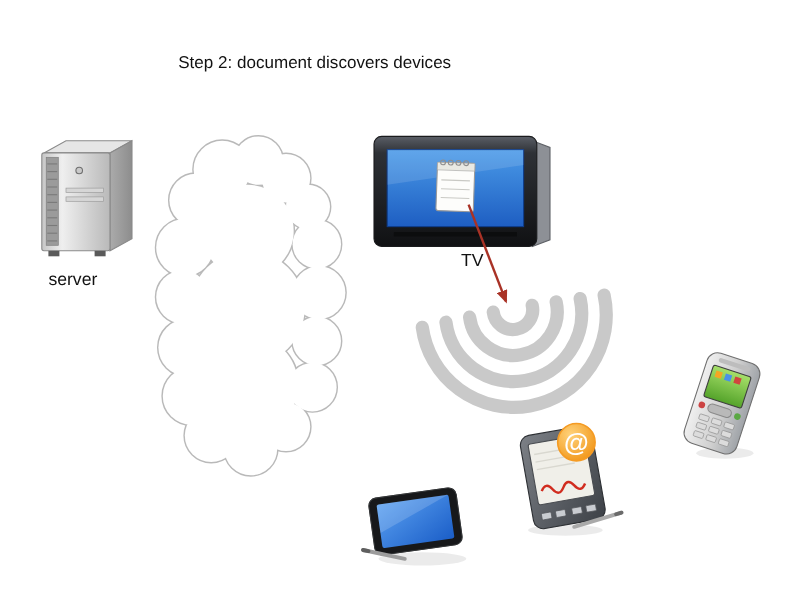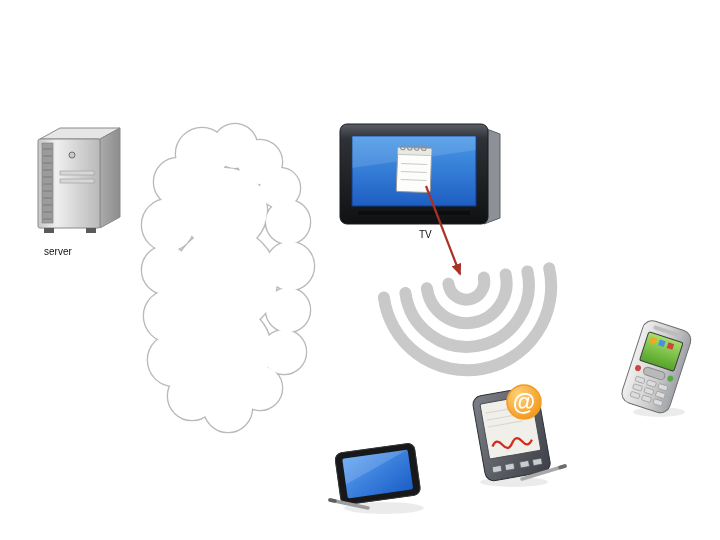--- a/index.html
+++ b/index.html
@@ -2,29 +2,30 @@
 <html><head>
 <meta charset="utf-8">
 <style>
   * { margin:0; padding:0; box-sizing:border-box; }
   html,body { background:#ffffff; }
   .slide {
     position:relative; width:720px; height:540px; background:#ffffff;
     font-family:"Liberation Sans", sans-serif; color:#111; overflow:hidden;
   }
   .abs { position:absolute; }
-  .txt { font-size:10px; color:#111; white-space:nowrap; }
+  .txt { font-size:16px; color:#111; white-space:nowrap; }
   .title { font-size:15.5px; }
   svg { display:block; overflow:visible; }
 </style>
 </head>
 <body>
 
 <div class="slide">
 
+  <div class="abs txt title" style="left:162px; top:49px;">Step 2: document discovers devices</div>
 
   <svg class="abs" style="left:30px; top:125px;" width="95" height="112" viewBox="0 0 95 112">
     <defs>
       <linearGradient id="srvF" x1="0" y1="0" x2="1" y2="0">
         <stop offset="0" stop-color="#c6c6c6"></stop>
           <stop offset="0.3" stop-color="#efefef"></stop>
           <stop offset="1" stop-color="#b9b9b9"></stop>
       </linearGradient>
       <linearGradient id="srvS" x1="0" y1="0" x2="1" y2="0">
         <stop offset="0" stop-color="#ababab"></stop>

